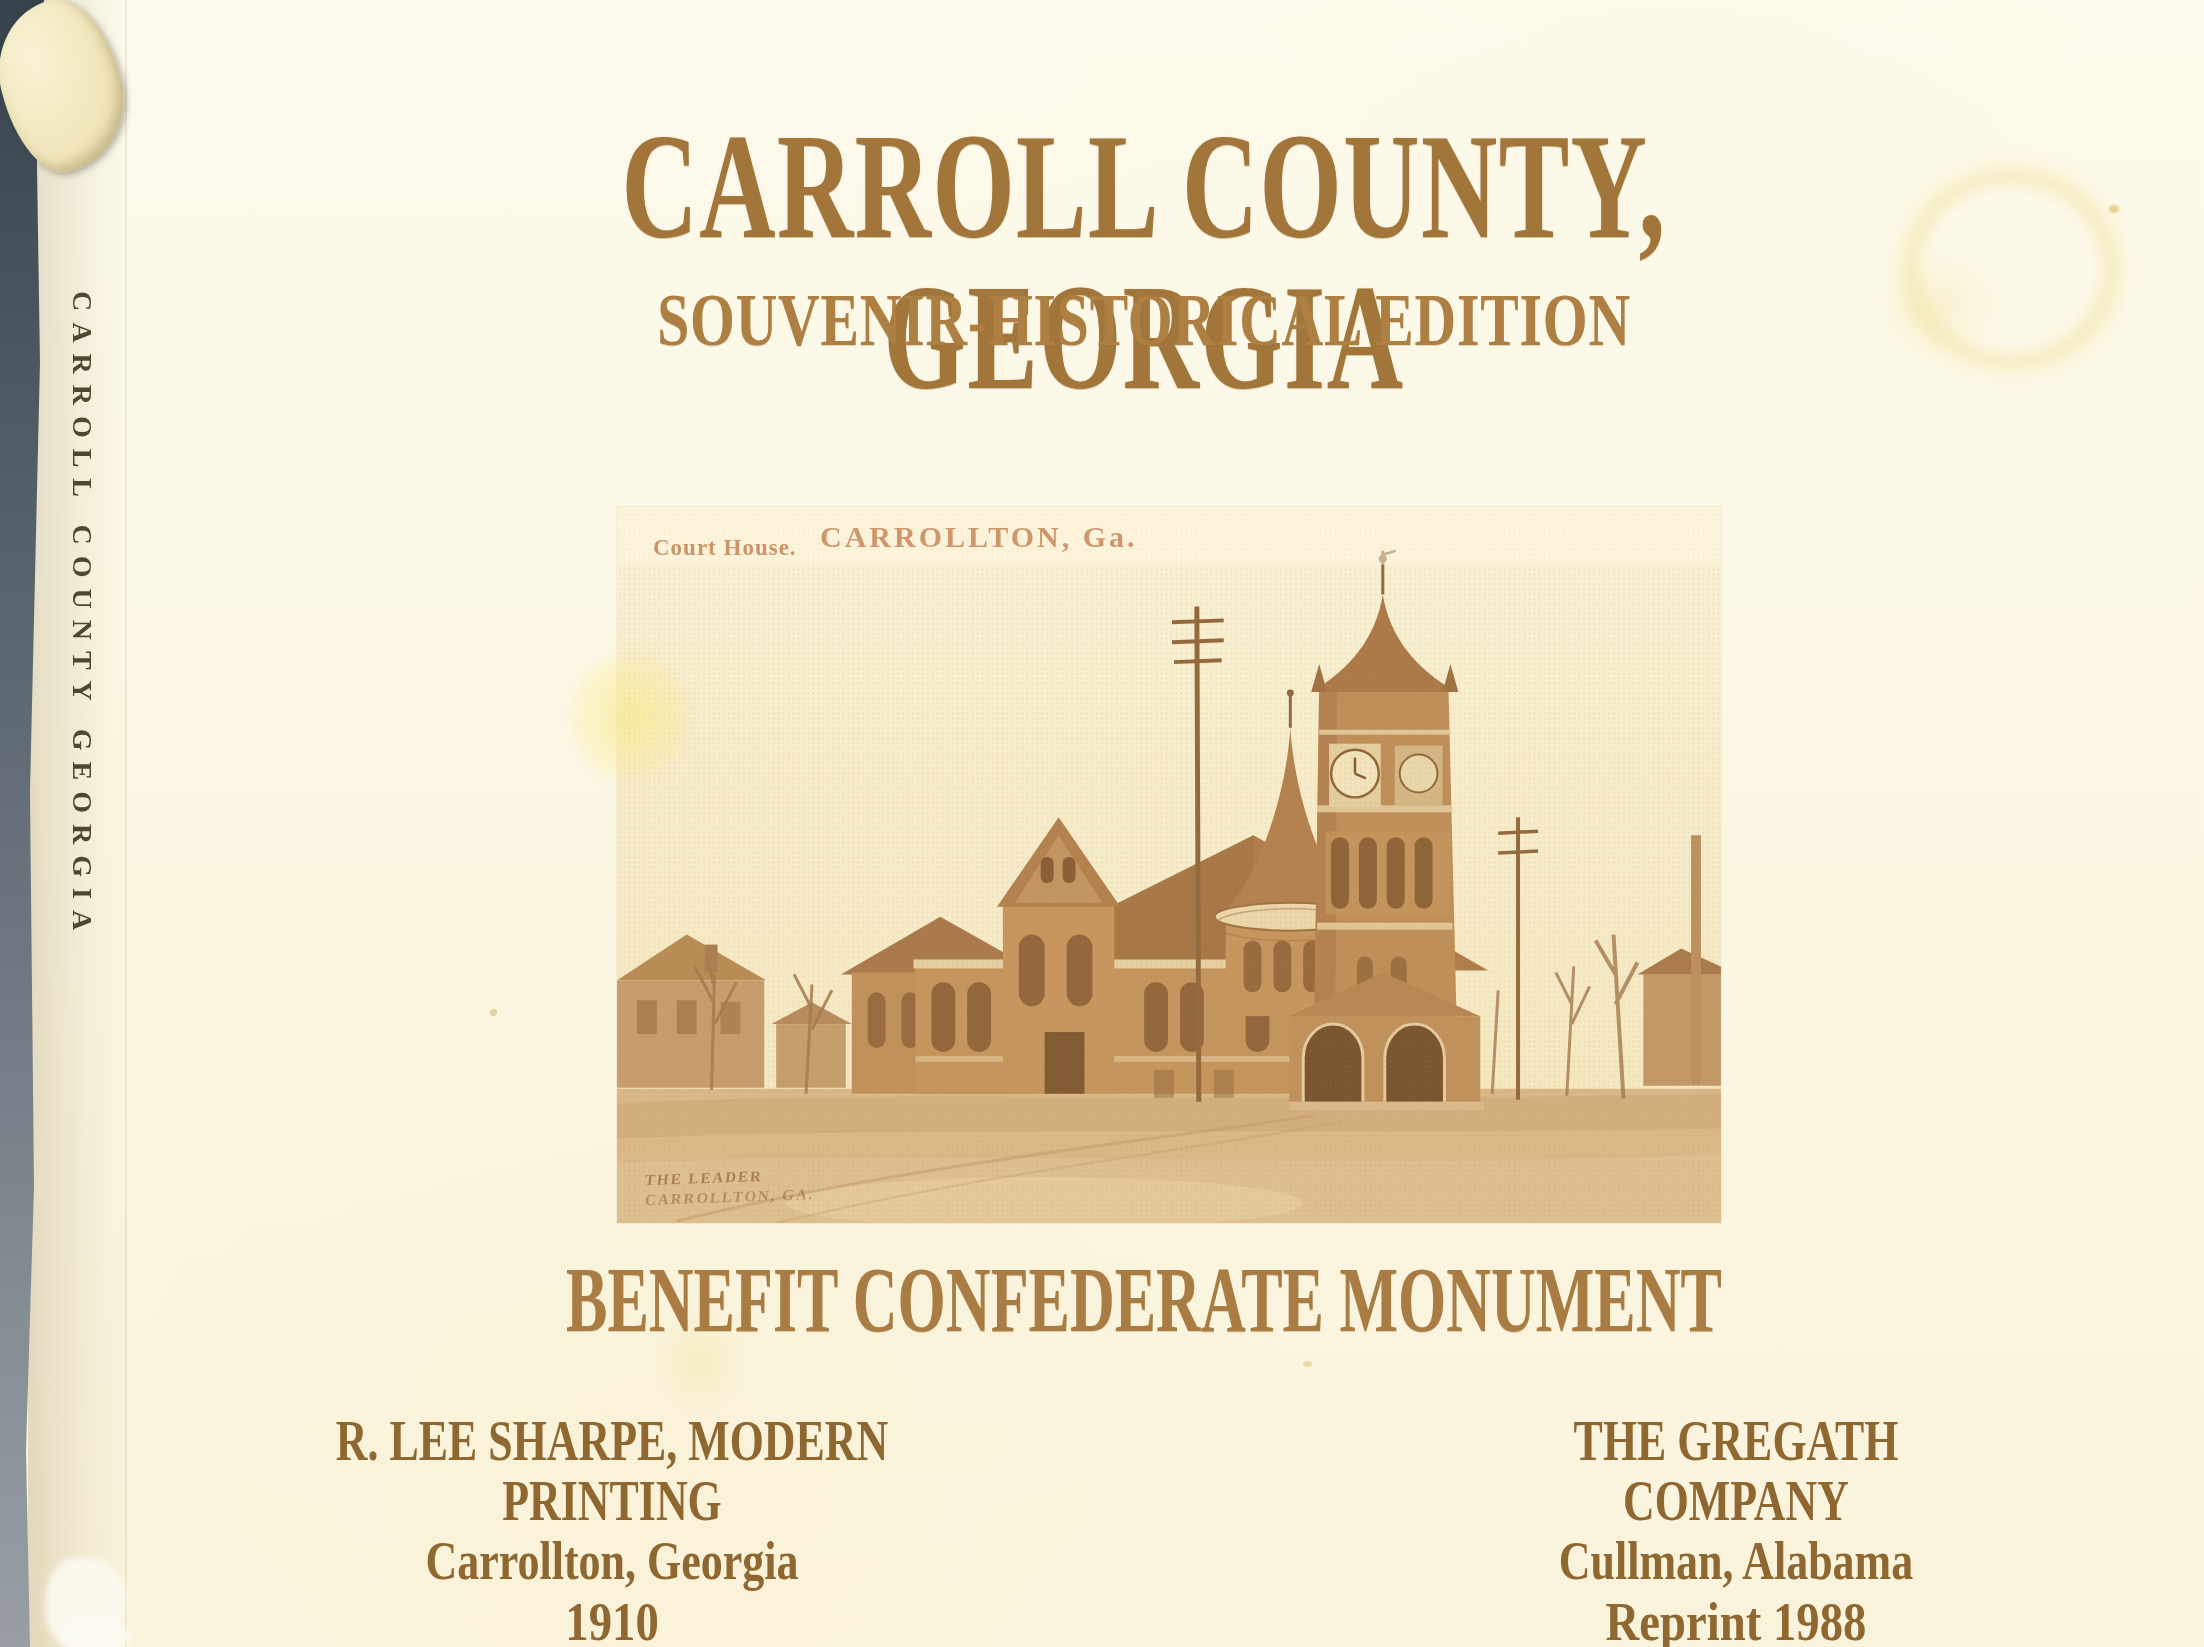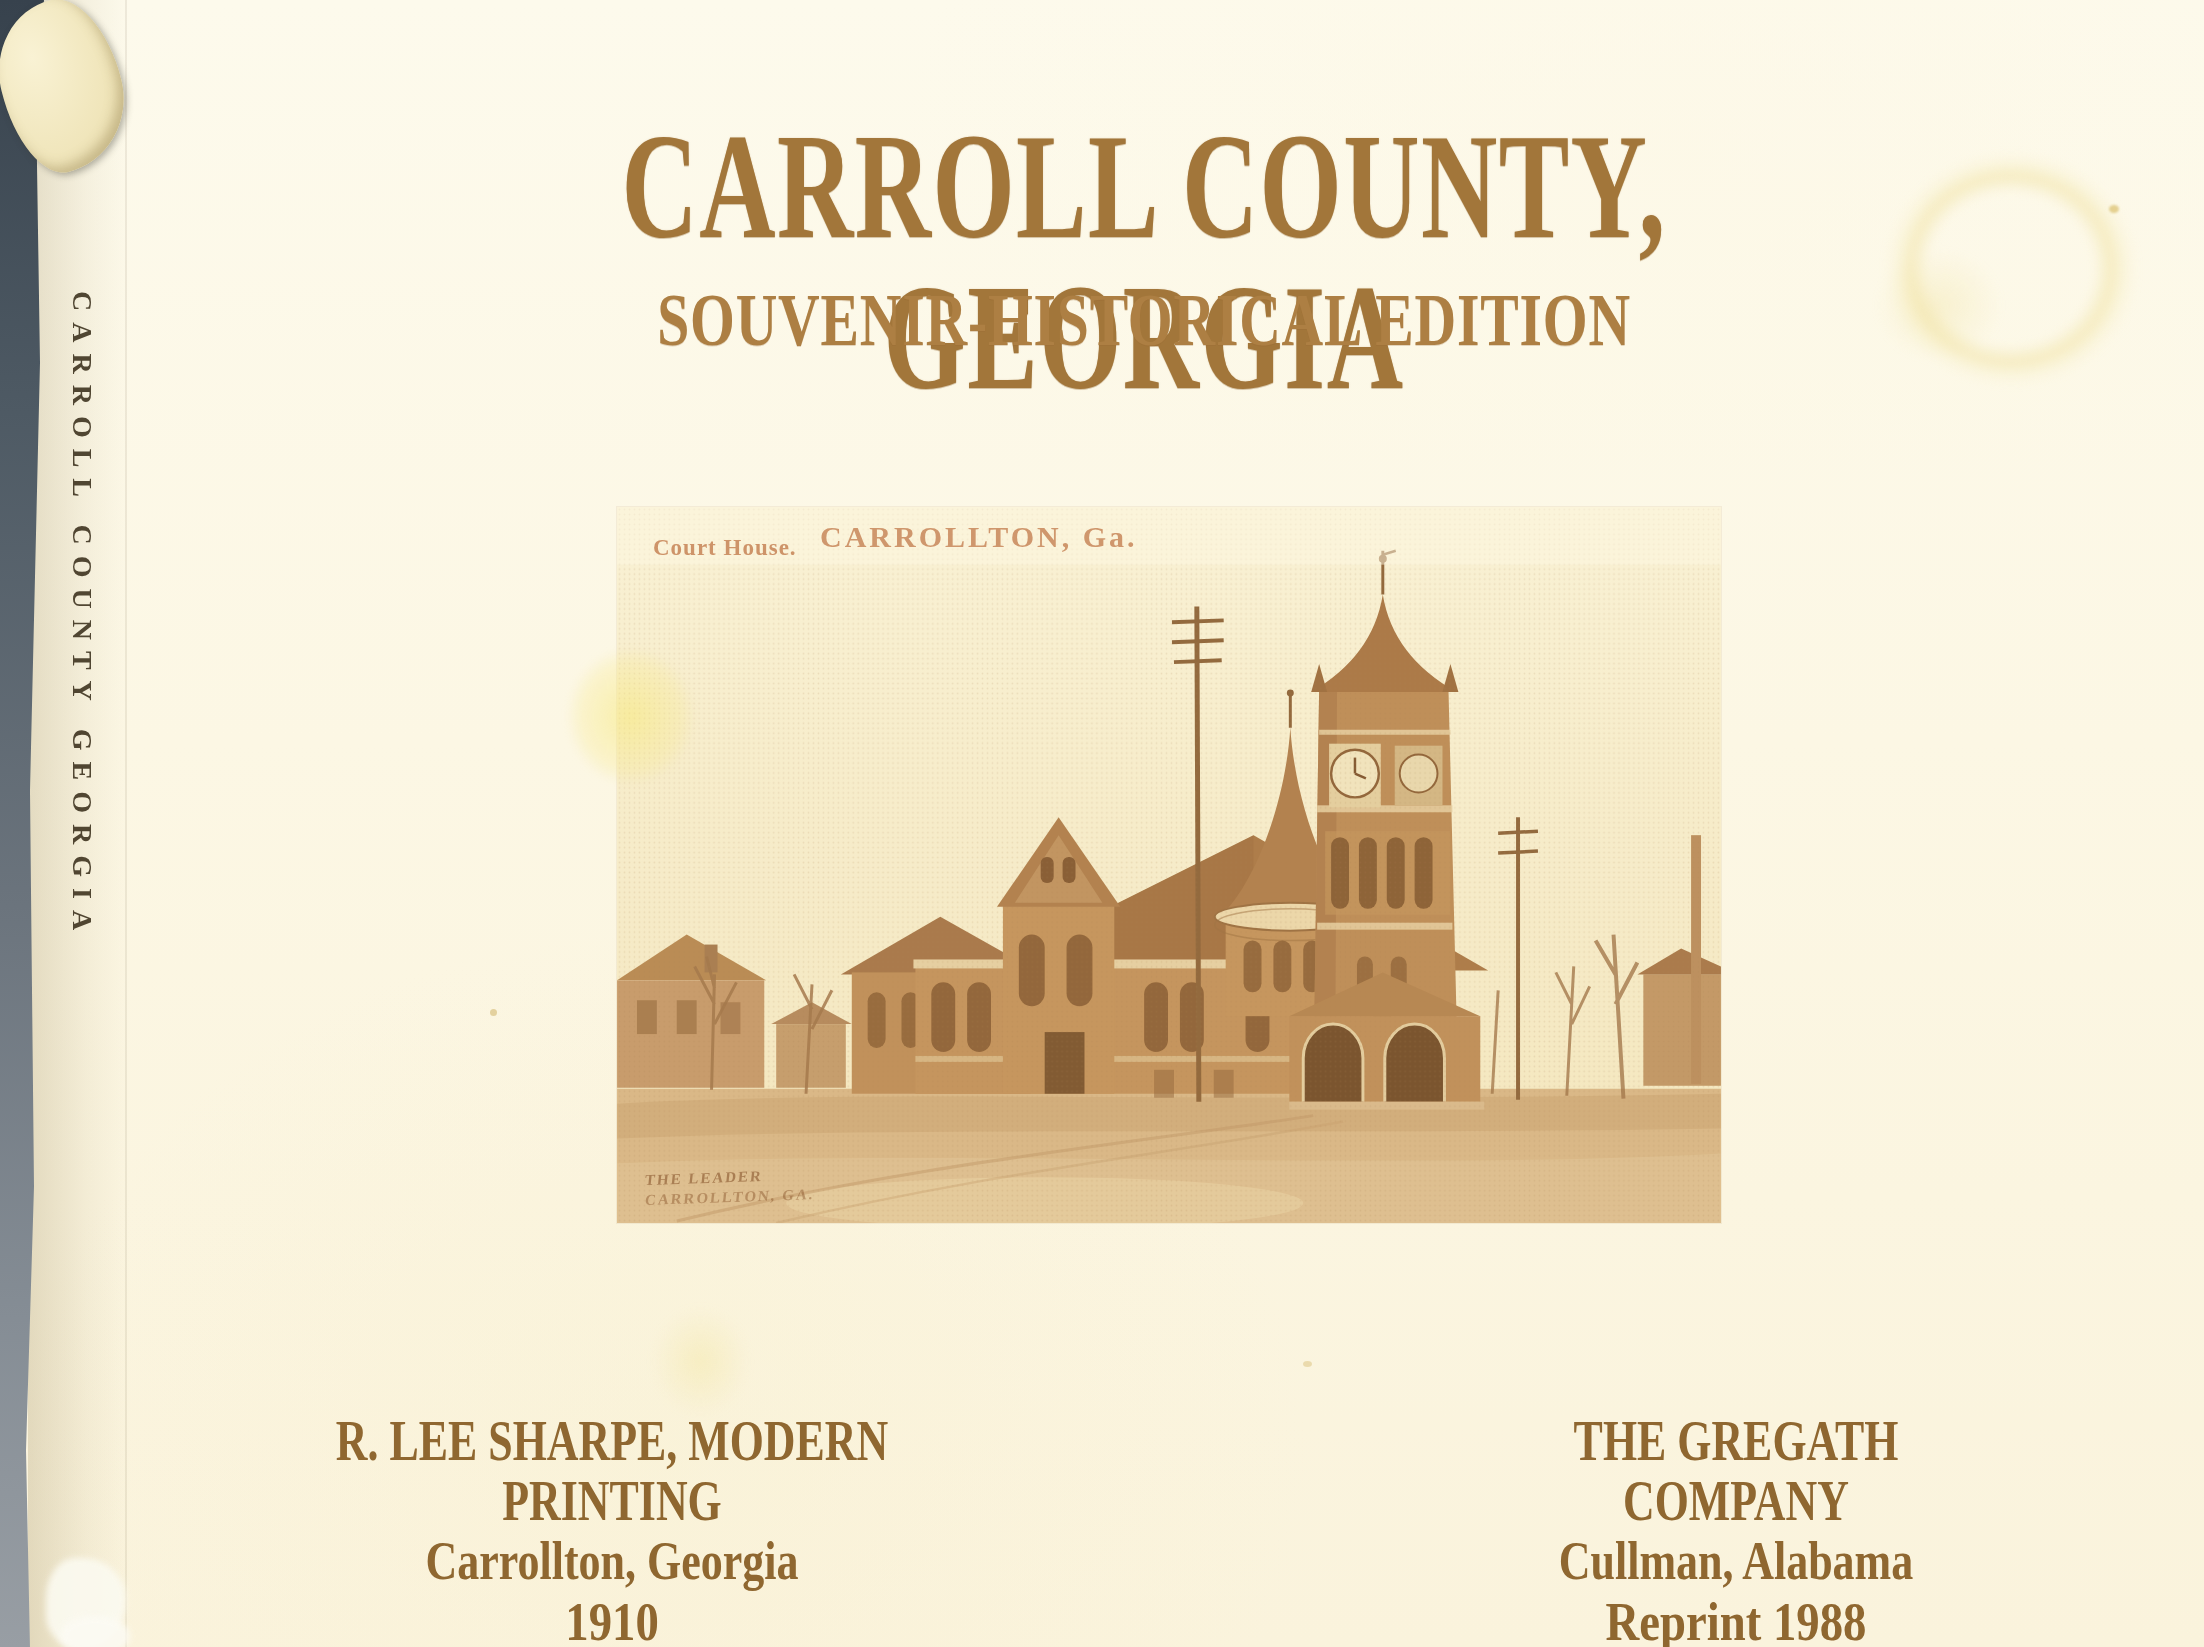--- a/index.html
+++ b/index.html
@@ -248,20 +248,23 @@
     </svg>
 
     <div class="cap1">Court House.</div>
     <div class="cap2">CARROLLTON, Ga.</div>
     <div class="imprint i1">THE LEADER</div>
     <div class="imprint i2">CARROLLTON, GA.</div>
   </div>
 
   <div class="stain-photoedge"></div>
 
+  <div class="band" style="top:1252px">
+    <div class="gold-benefit">BENEFIT CONFEDERATE MONUMENT</div>
+  </div>
 
   <div class="pub pub-left">
     <div class="l1">R. LEE SHARPE, MODERN PRINTING</div>
     <div class="l2">Carrollton, Georgia</div>
     <div class="l3">1910</div>
   </div>
   <div class="pub pub-right">
     <div class="l1">THE GREGATH COMPANY</div>
     <div class="l2">Cullman, Alabama</div>
     <div class="l3">Reprint 1988</div>

